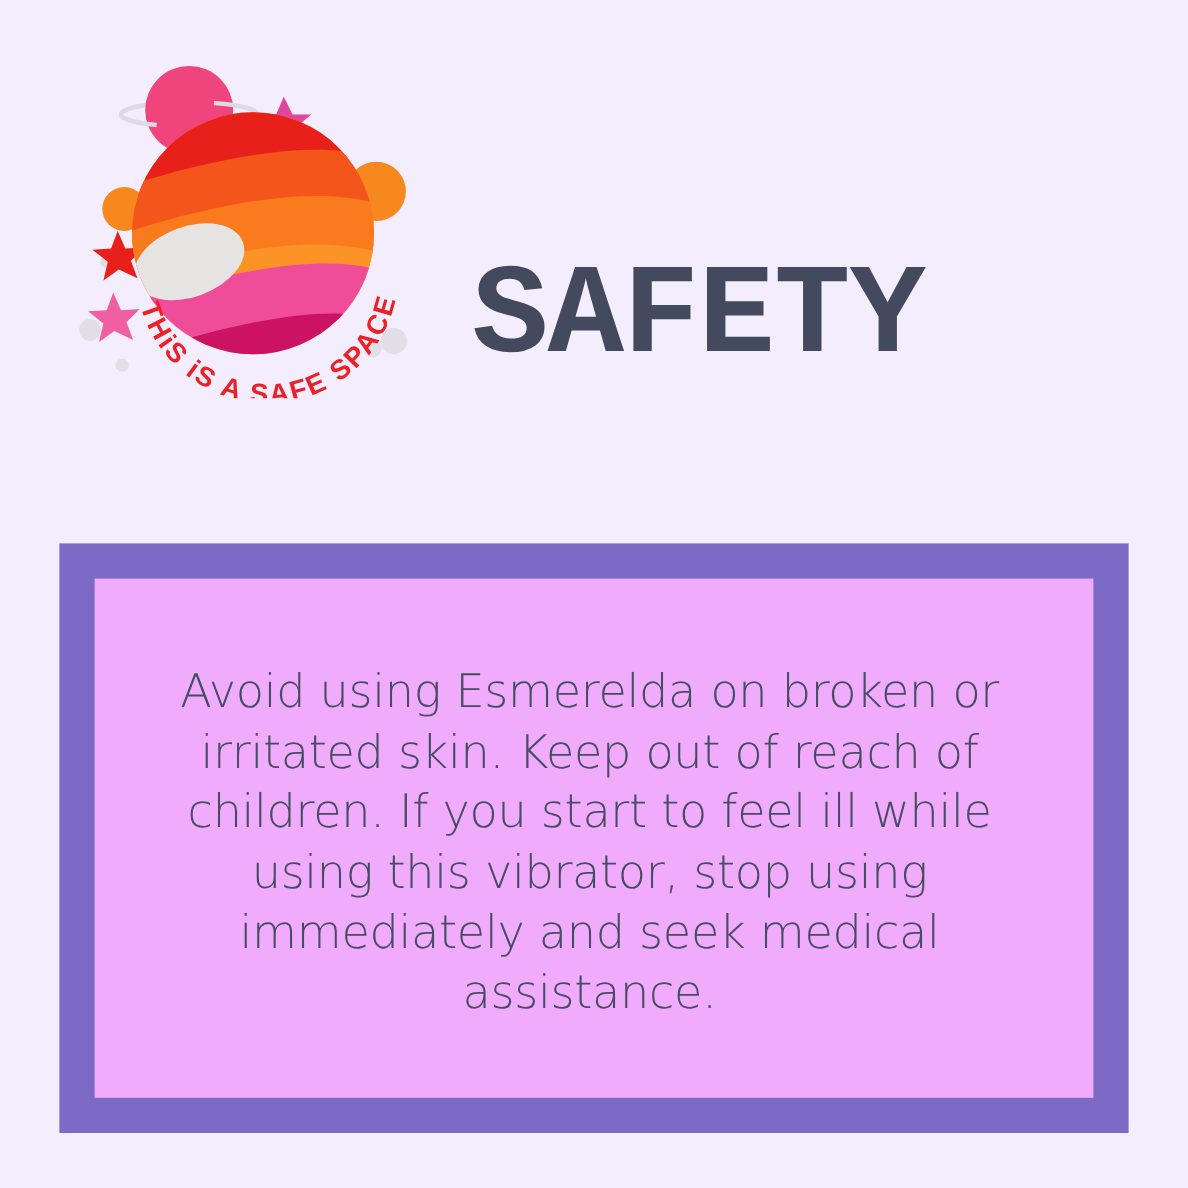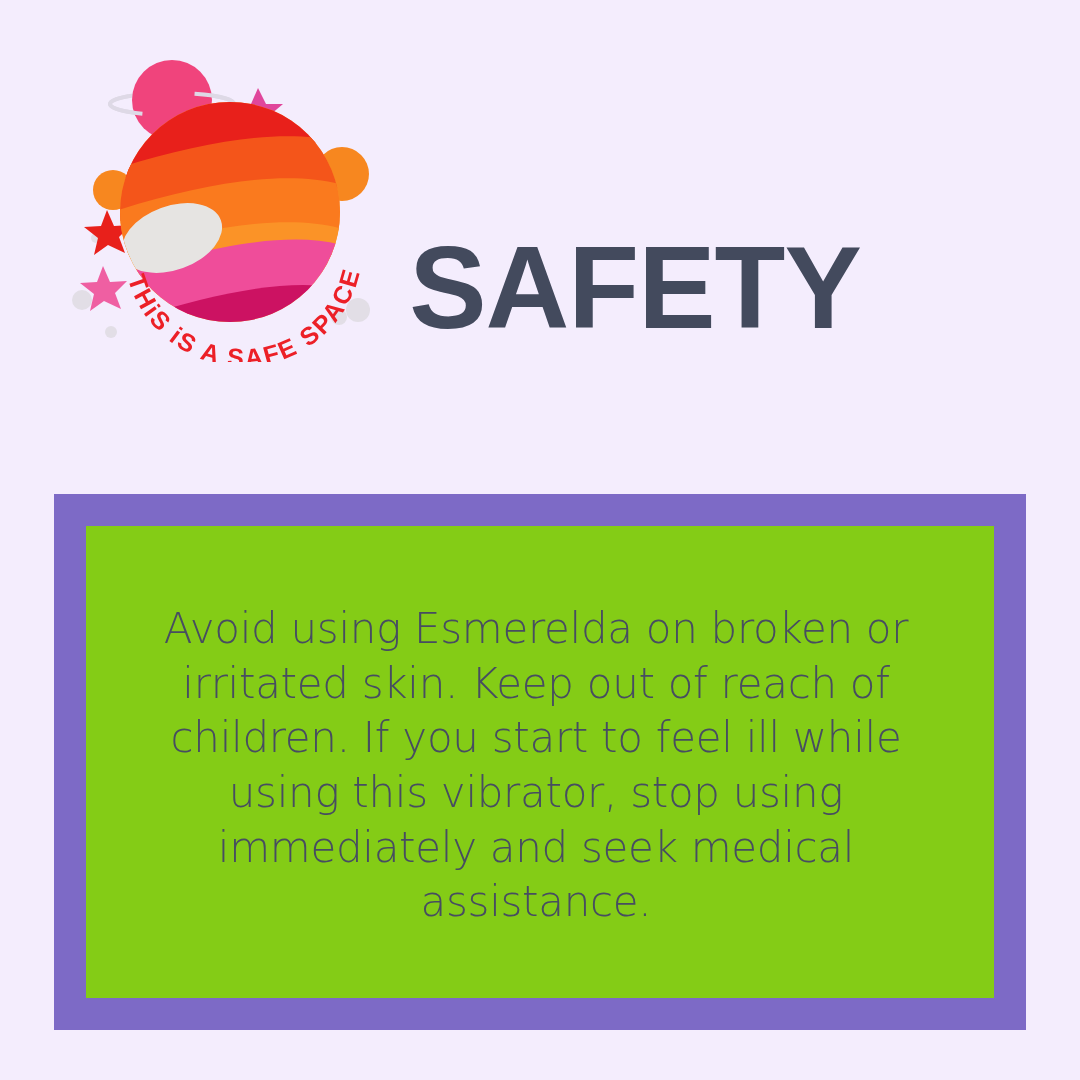--- a/index.html
+++ b/index.html
@@ -33,21 +33,21 @@
 
   
   .title-block {
     position: absolute;
     left: 0;
     top: 232px;
     width: 1080px;
     text-align: center;
   }
   .title-line {
-    font-family: Liberation Sans, sans-serif;
+    font-family: Liberation Mono, monospace;
     font-weight: bold;
     color: #434a5d;
     letter-spacing: -1px;
     line-height: 0.98;
     white-space: nowrap;
   }
   .title-line-1 {
     font-size: 116px;
     padding-left: 190px;
   }
@@ -63,21 +63,21 @@
     top: 494px;
     width: 972px;
     height: 536px;
     background: #7d6ac6;
     box-sizing: border-box;
     padding: 32px;
   }
   .info-box-inner {
     width: 100%;
     height: 100%;
-    background: #84cc16;
+    background: #f0abfc;
     box-sizing: border-box;
     display: flex;
     align-items: center;
     justify-content: flex-end;
     padding: 20px 48px 34px 40px;
   }
   .body-text {
     color: #474d61;
     font-family: "DejaVu Sans", sans-serif;
     font-weight: 300;

